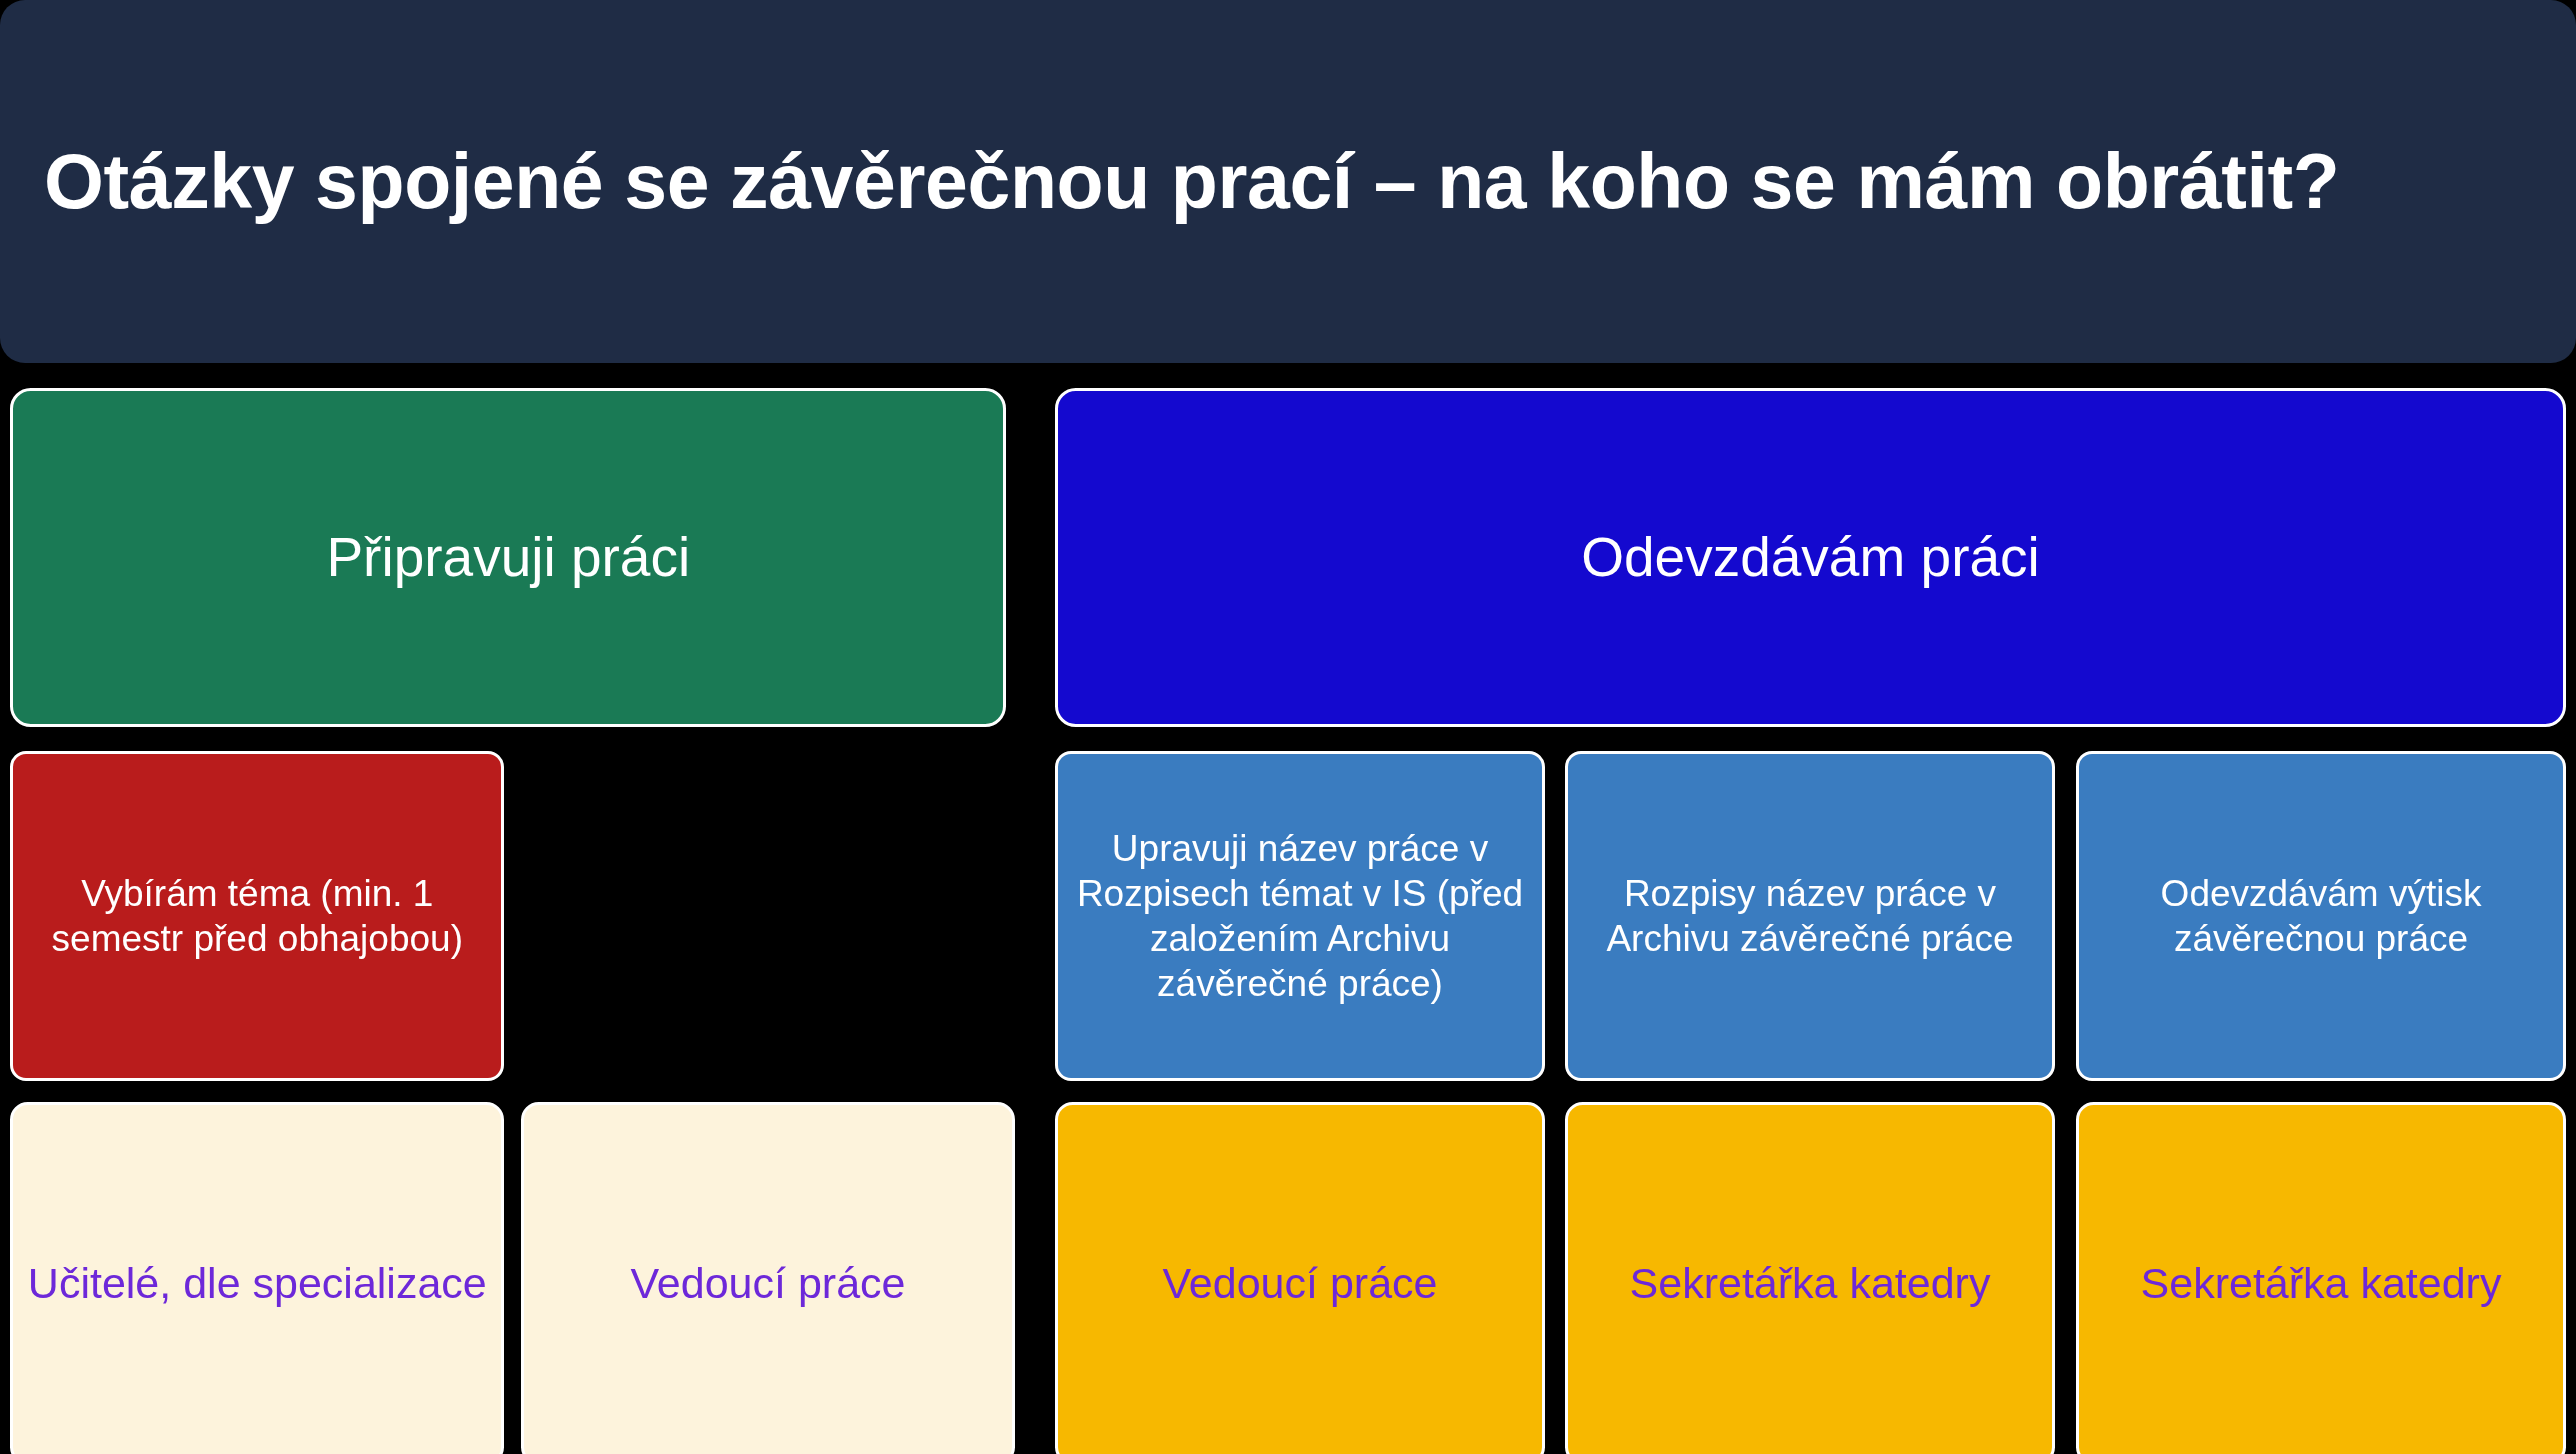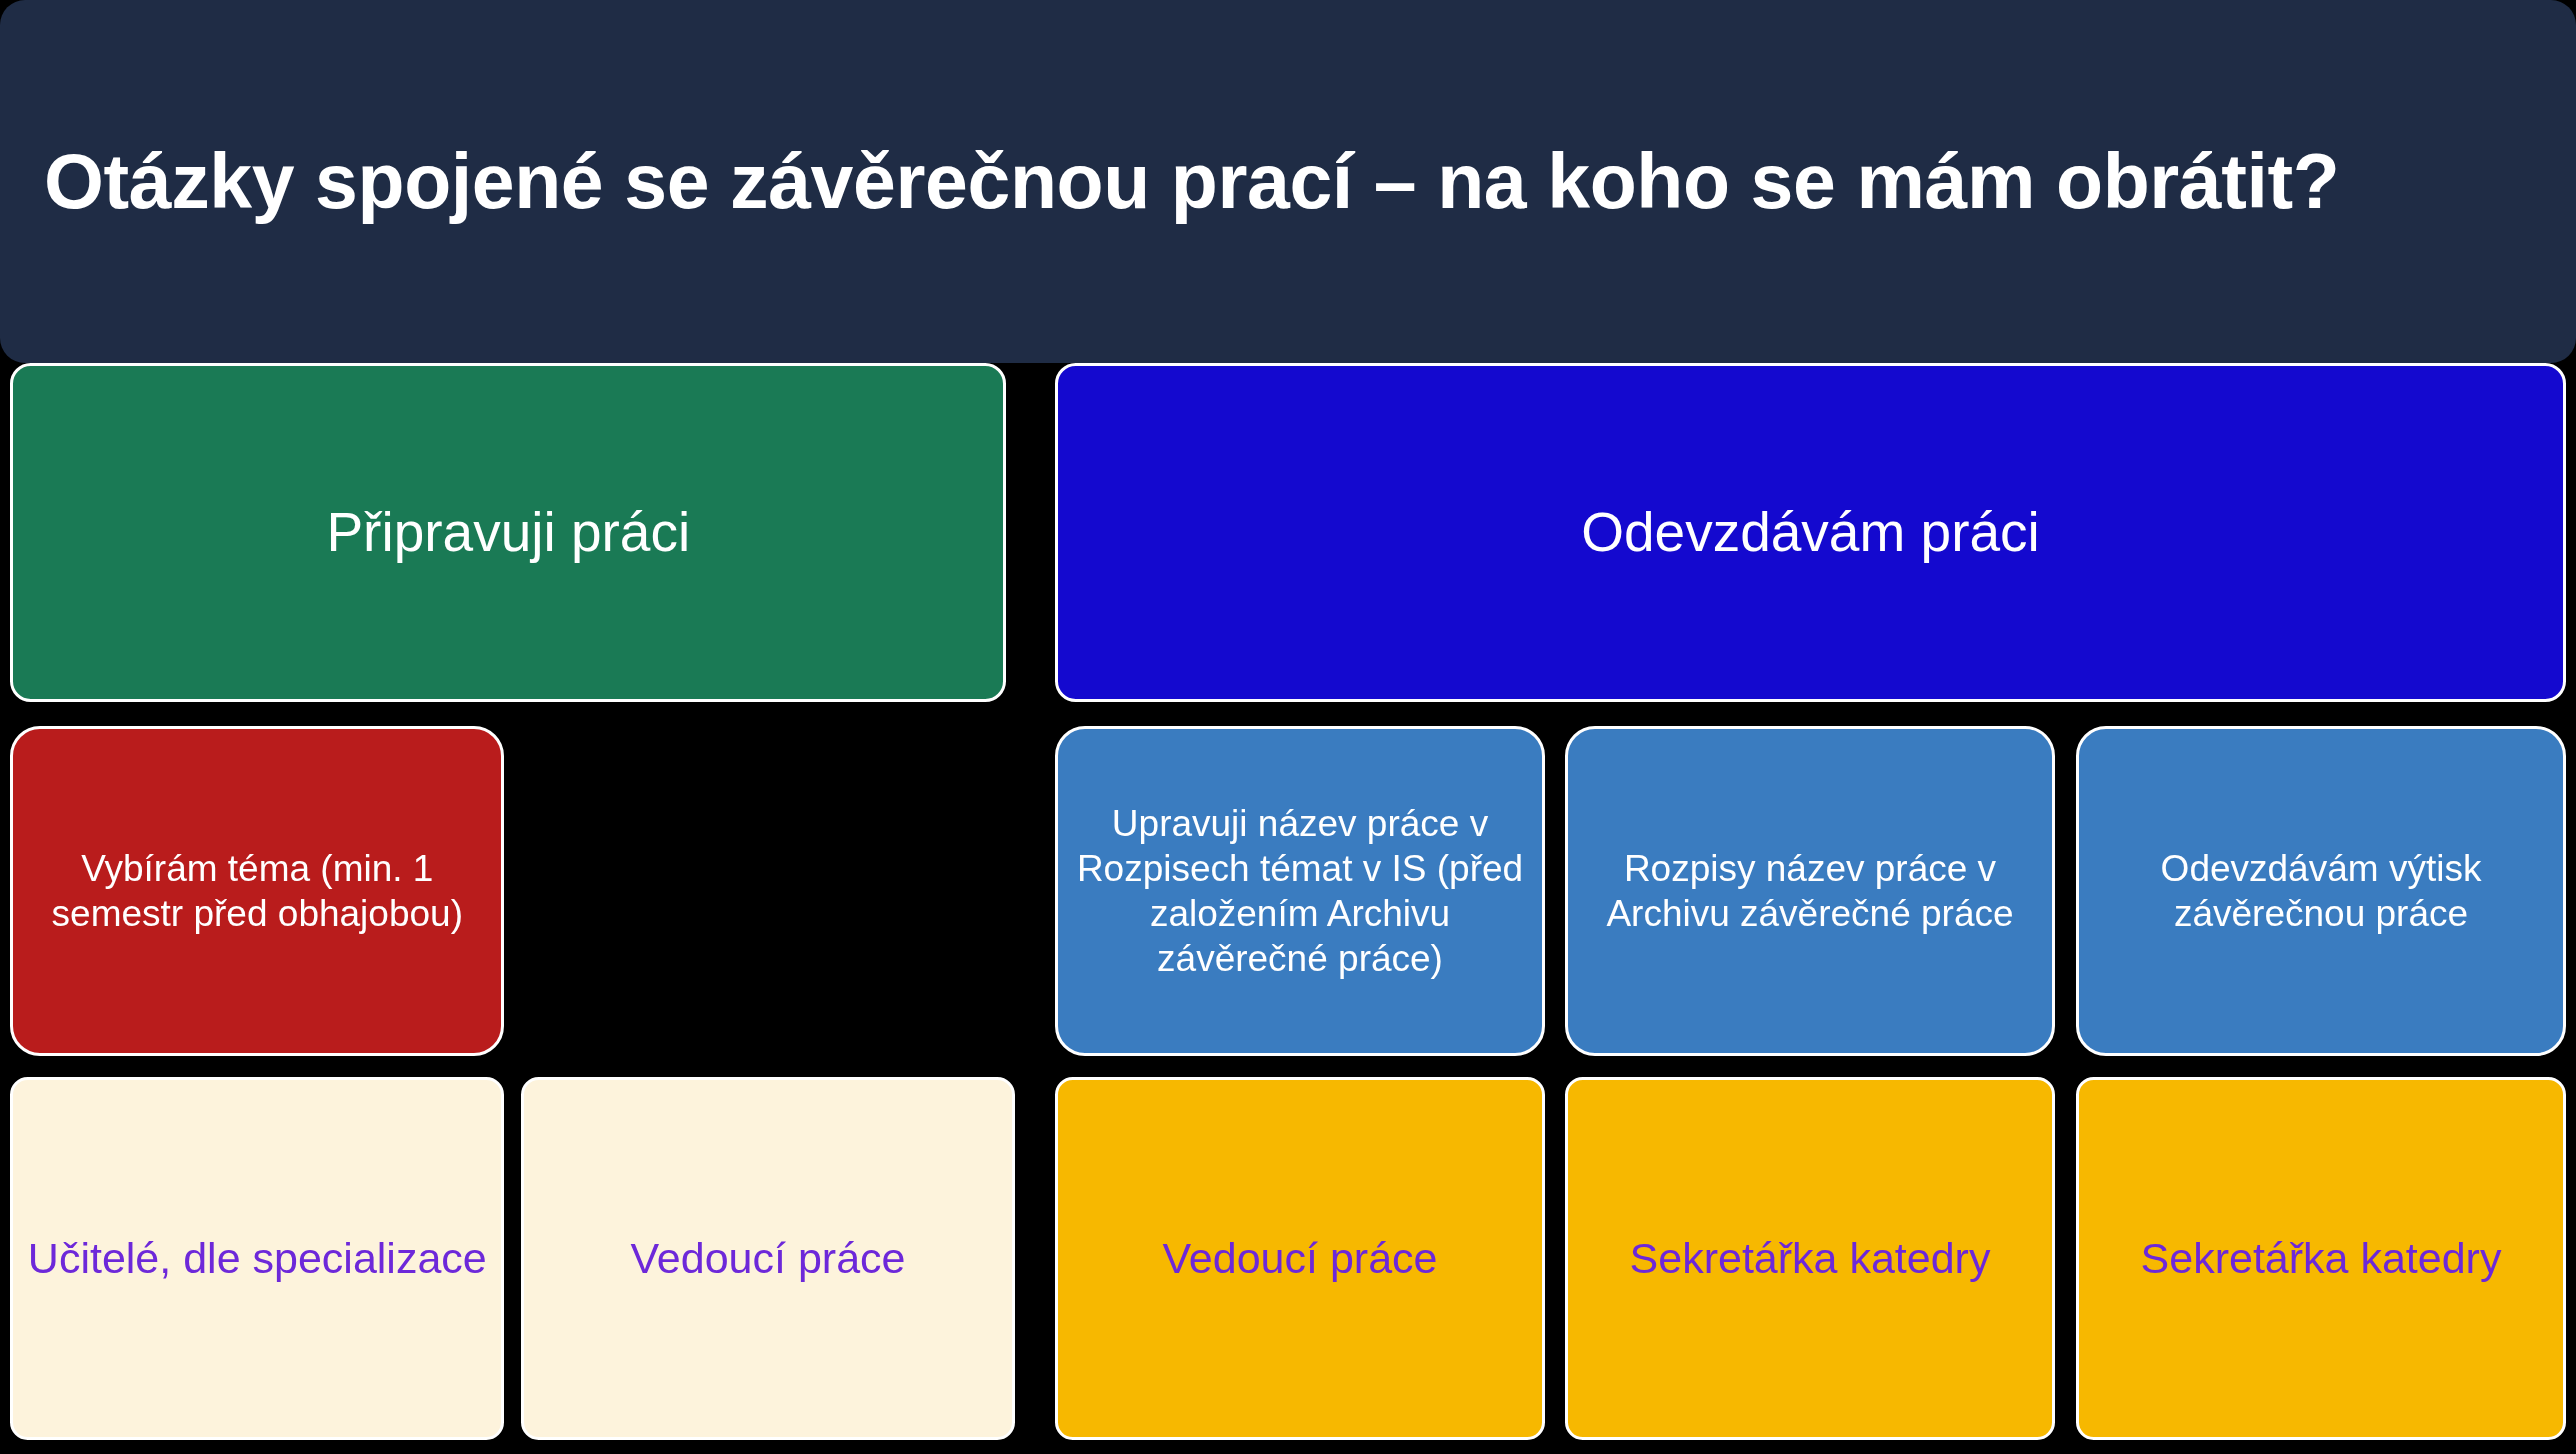--- a/index.html
+++ b/index.html
@@ -43,21 +43,21 @@
     font-weight: bold;
     line-height: 1.12;
     text-align: center;
     letter-spacing: -0.4px;
   }
 
   
   .board {
     position: absolute;
     left: 0px;
-    top: 363px;
+    top: 388px;
     width: 2576px;
     height: 892px;
   }
 
   .header-row {
     position: absolute;
     left: 0;
     top: 0;
     width: 2576px;
     height: 339px;
@@ -95,21 +95,21 @@
     position: absolute;
     left: 0;
     top: 363px;
     width: 2576px;
     height: 330px;
   }
   .card {
     position: absolute;
     top: 0;
     height: 330px;
-    border-radius: 30px;
+    border-radius: 16px;
     border: 3px solid #ffffff;
     box-sizing: border-box;
     display: flex;
     align-items: center;
     justify-content: center;
     color: #ffffff;
     font-size: 37px;
     line-height: 1.22;
     text-align: center;
     padding: 7.4px 13.3px;

